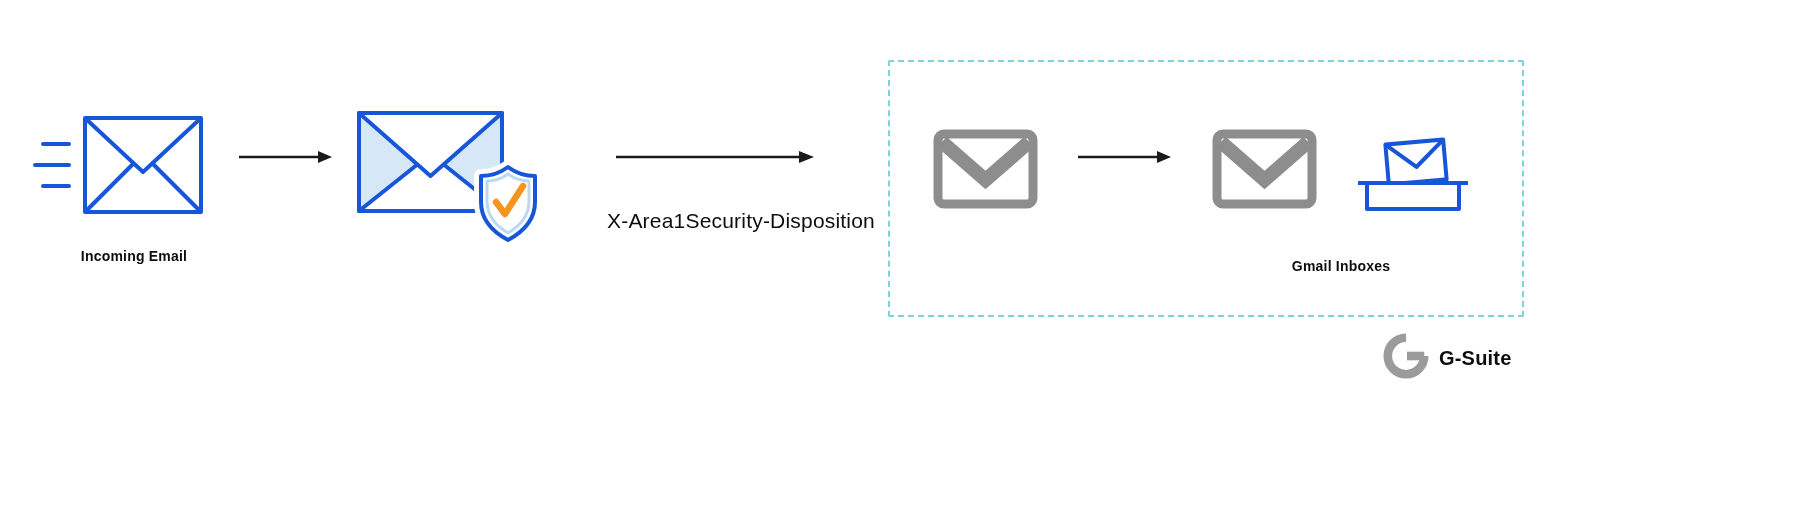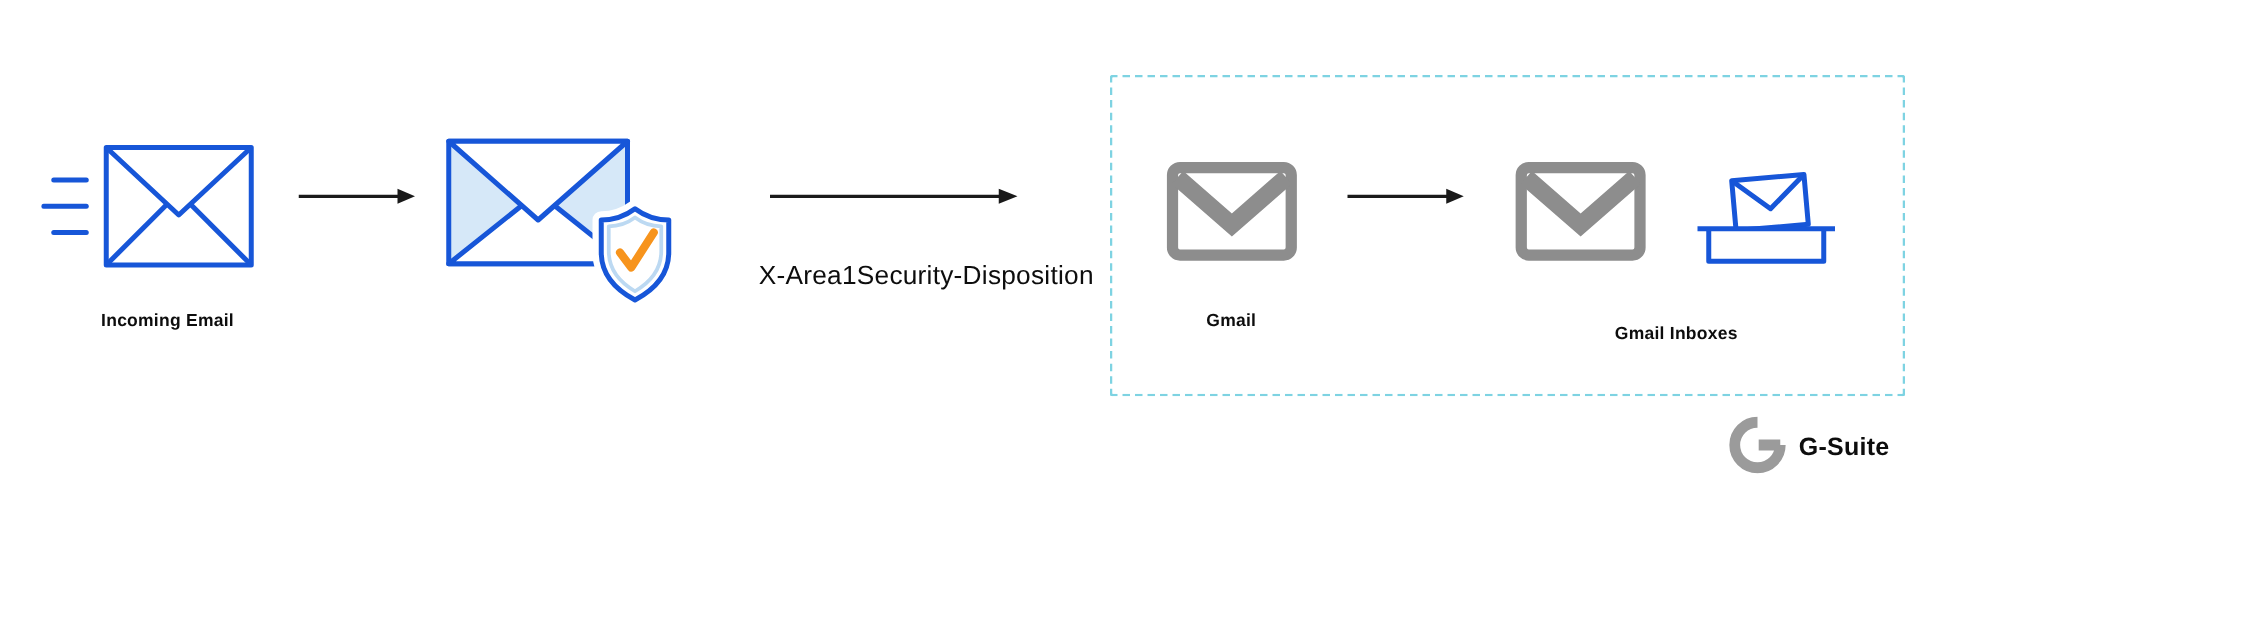--- a/index.html
+++ b/index.html
@@ -104,21 +104,20 @@
   <div class="abs edge-label" style="left:555px; top:209px; width:320px;">X-Area1Security-Disposition</div>
 
   <div class="abs group-box" style="left:888px; top:60px; width:632px; height:253px;"></div>
 
   <div class="abs" style="left:933px; top:129px; width:105px; height:80px;">
     <svg width="105" height="80" viewBox="0 0 105 80">
       <rect x="5" y="5" width="95" height="70" rx="6" fill="none" stroke="#8d8d8d" stroke-width="9"></rect>
       <path d="M9 13 L52.5 51 L96 13" fill="none" stroke="#8d8d8d" stroke-width="14"></path>
     </svg>
   </div>
-  <div class="abs node-label" style="left:885px; top:243px; width:200px;">Gmail</div>
 
   <div class="abs" style="left:1077px; top:148px; width:95px; height:18px;">
     <svg width="95" height="18" viewBox="0 0 95 18">
       <line x1="1" y1="9" x2="82" y2="9" stroke="#1a1a1a" stroke-width="2.6"></line>
       <polygon points="80,3 94,9 80,15" fill="#1a1a1a"></polygon>
     </svg>
   </div>
 
   <div class="abs" style="left:1212px; top:129px; width:105px; height:80px;">
     <svg width="105" height="80" viewBox="0 0 105 80">

